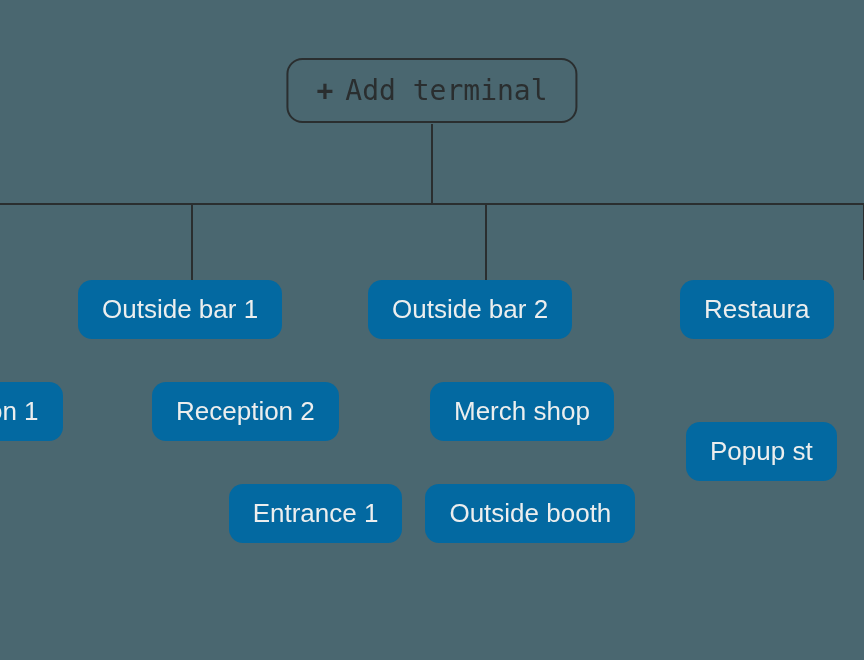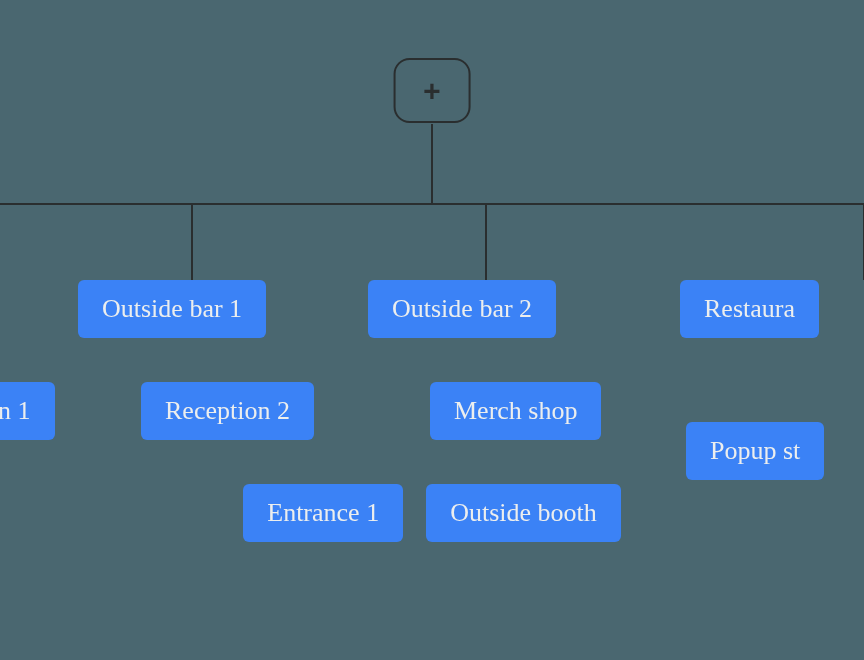--- a/index.html
+++ b/index.html
@@ -50,41 +50,41 @@
     position: absolute;
     width: 100%;
     display: flex;
     justify-content: center;
     gap: 23px;
   }
   .row1 { top: 280px; }
   .row2 { top: 382px; }
   .row3 { top: 484px; }
   .chip {
-    background: #3b82f6;
+    background: #0369a1;
     color: #eceeee;
-    font-family: Liberation Serif, serif;
+    font-family: Liberation Sans, sans-serif;
     font-size: 26px;
     padding: 14px 24px;
-    border-radius: 6px;
+    border-radius: 14px;
     white-space: nowrap;
     flex-shrink: 0;
   }
   
   .row1 { display: block; }
   .row1 .chip { position: absolute; top: 0; }
   .r1c1 { left: 78px; }
   .r1c2 { left: 368px; }
   .r1c3 { left: 680px; }
 
   
   .row2 { display: block; }
   .row2 .chip { position: absolute; top: 0; }
   .r2c0 { left: -78px; }
-  .r2c1 { left: 141px; }
+  .r2c1 { left: 152px; }
   .r2c2 { left: 430px; }
   .r2c3 { left: 686px; margin-top: 40px; }
 </style>
 </head>
 <body>
 <div class="canvas">
 
 <svg class="lines">
 
   <line x1="432" y1="124" x2="432" y2="204" stroke="#2a2e2f" stroke-width="2"></line>
@@ -92,20 +92,21 @@
   <line x1="-40" y1="204" x2="864" y2="204" stroke="#2a2e2f" stroke-width="2"></line>
 
   <line x1="-40" y1="204" x2="-40" y2="280" stroke="#2a2e2f" stroke-width="2"></line>
   <line x1="192" y1="204" x2="192" y2="280" stroke="#2a2e2f" stroke-width="2"></line>
   <line x1="486" y1="204" x2="486" y2="280" stroke="#2a2e2f" stroke-width="2"></line>
   <line x1="864" y1="204" x2="864" y2="280" stroke="#2a2e2f" stroke-width="2"></line>
 </svg>
 
 <button class="add-btn">
   <span class="plus">+</span>
+  <span>Add terminal</span>
 </button>
 
 <div class="row row1">
 
   <div class="chip r1c1">Outside bar 1</div>
   <div class="chip r1c2">Outside bar 2</div>
   <div class="chip r1c3">Restaura</div>
 </div>
 
 <div class="row row2">

